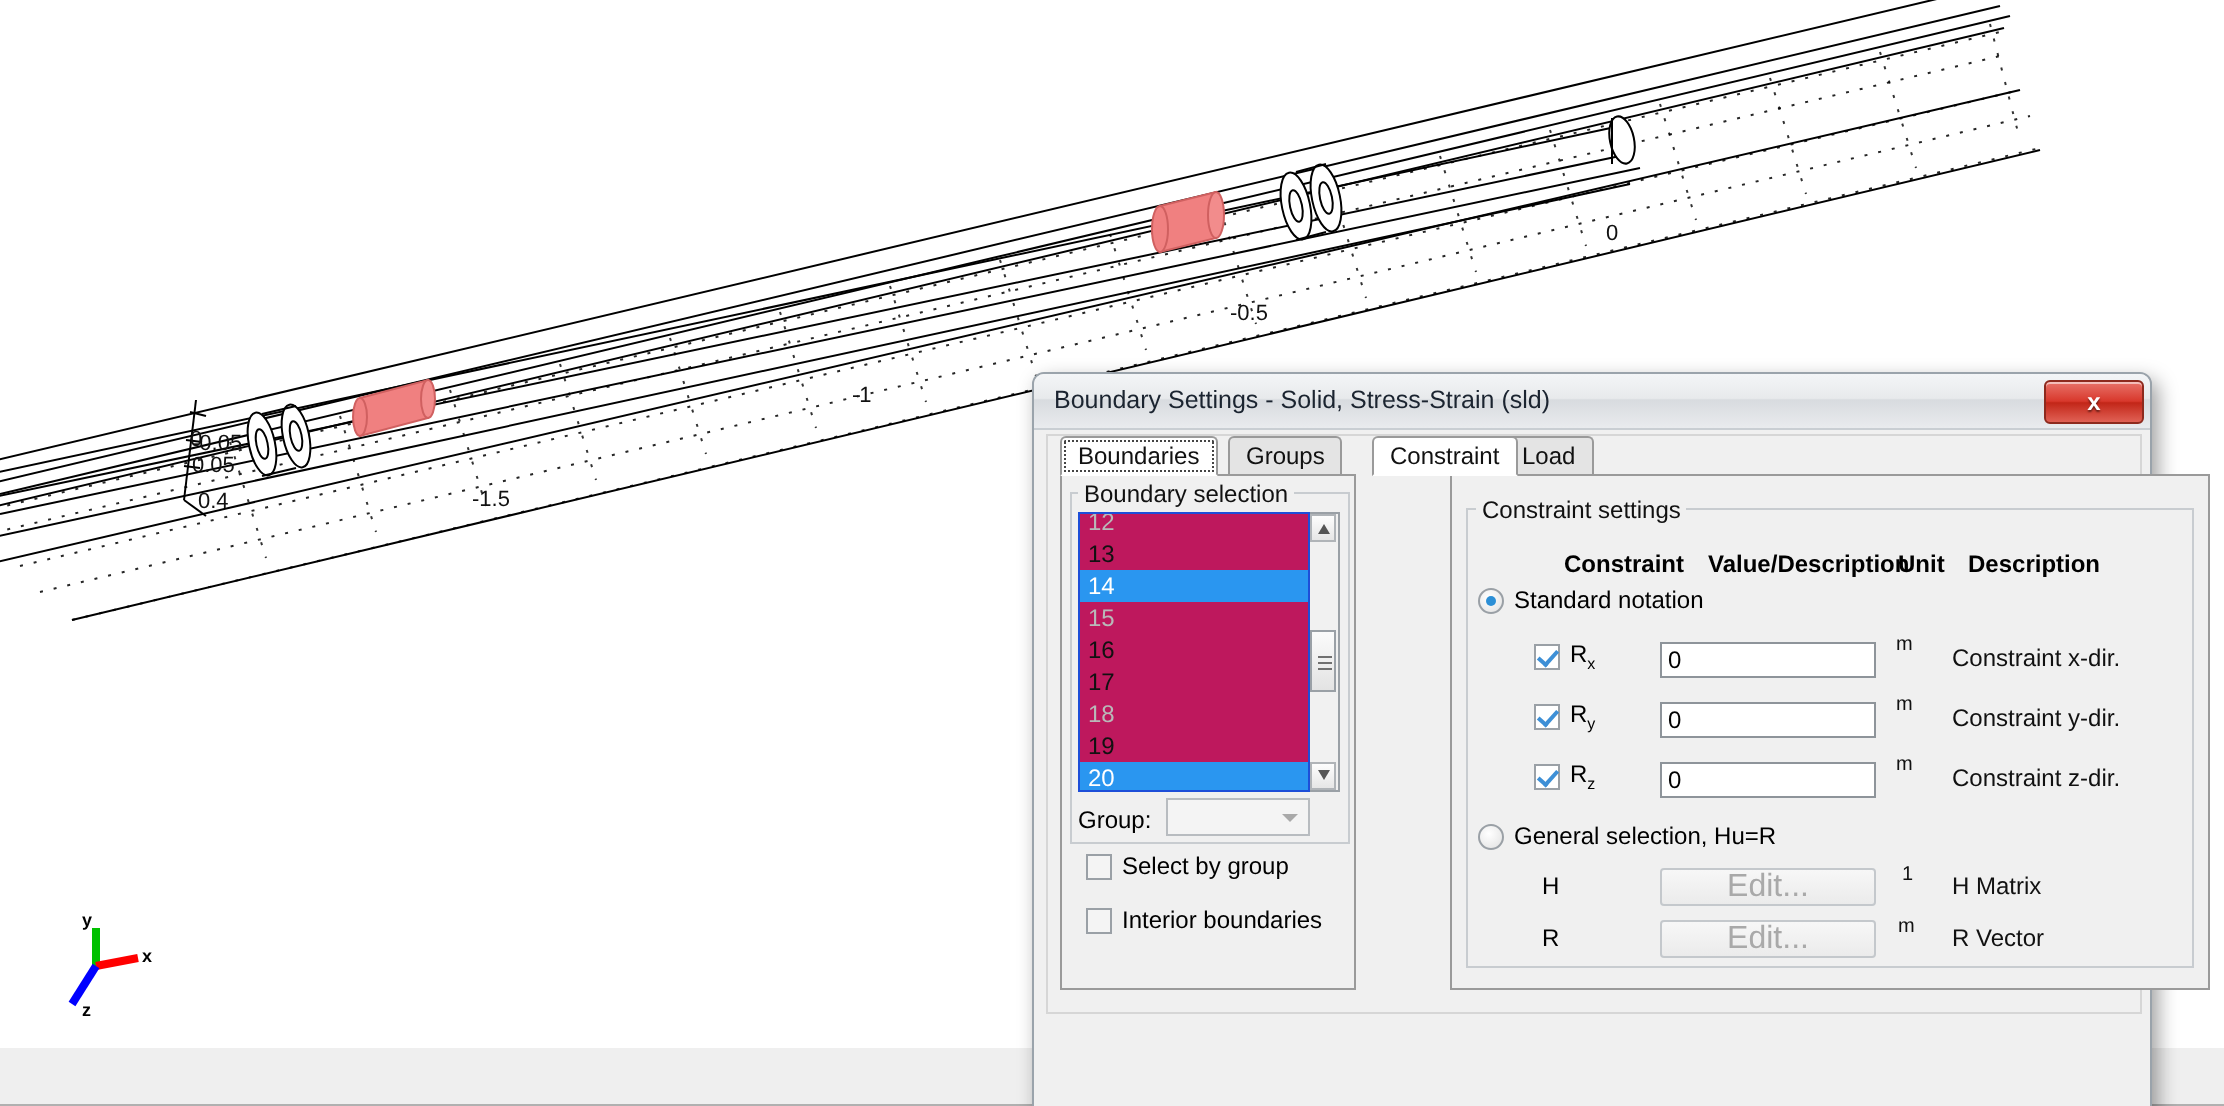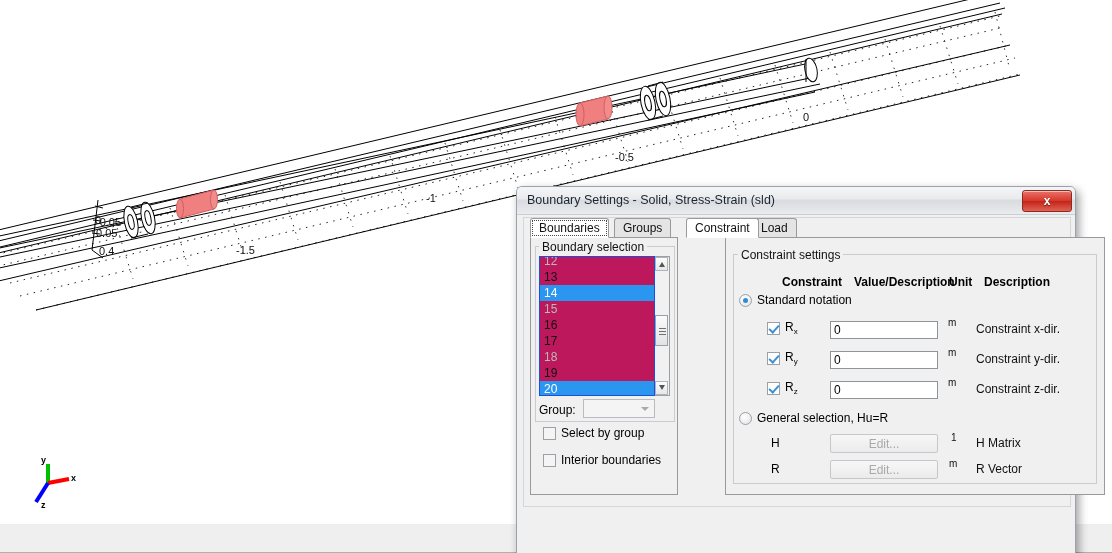--- a/index.html
+++ b/index.html
@@ -176,21 +176,21 @@
     border:1px solid #8e949a;box-sizing:border-box;
     font-family:"Liberation Sans",sans-serif;font-size:12px;color:#000;
     padding:0 3px;line-height:17px;
   }
   .unit{position:absolute;font-size:10px;color:#111;}
   .descr{position:absolute;font-size:12px;color:#111;white-space:nowrap;}
   .editbtn{
     position:absolute;width:108px;height:19px;
     background:linear-gradient(to bottom,#f7f7f7,#ebebeb);
     border:1px solid #c4c8cc;border-radius:2px;box-sizing:border-box;
-    text-align:center;line-height:18px;font-size:12px;color:#a9a9a9;
+    text-align:center;line-height:18px;font-size:16px;color:#a9a9a9;
     cursor:default;
   }
 </style>
 </head>
 <body>
 
 <div id="graphics">
   <svg width="1112" height="523" viewBox="0 0 1112 523">
 
     <g stroke="#000" stroke-width="1" fill="none" stroke-dasharray="1.5 5.5" opacity="0.85">

